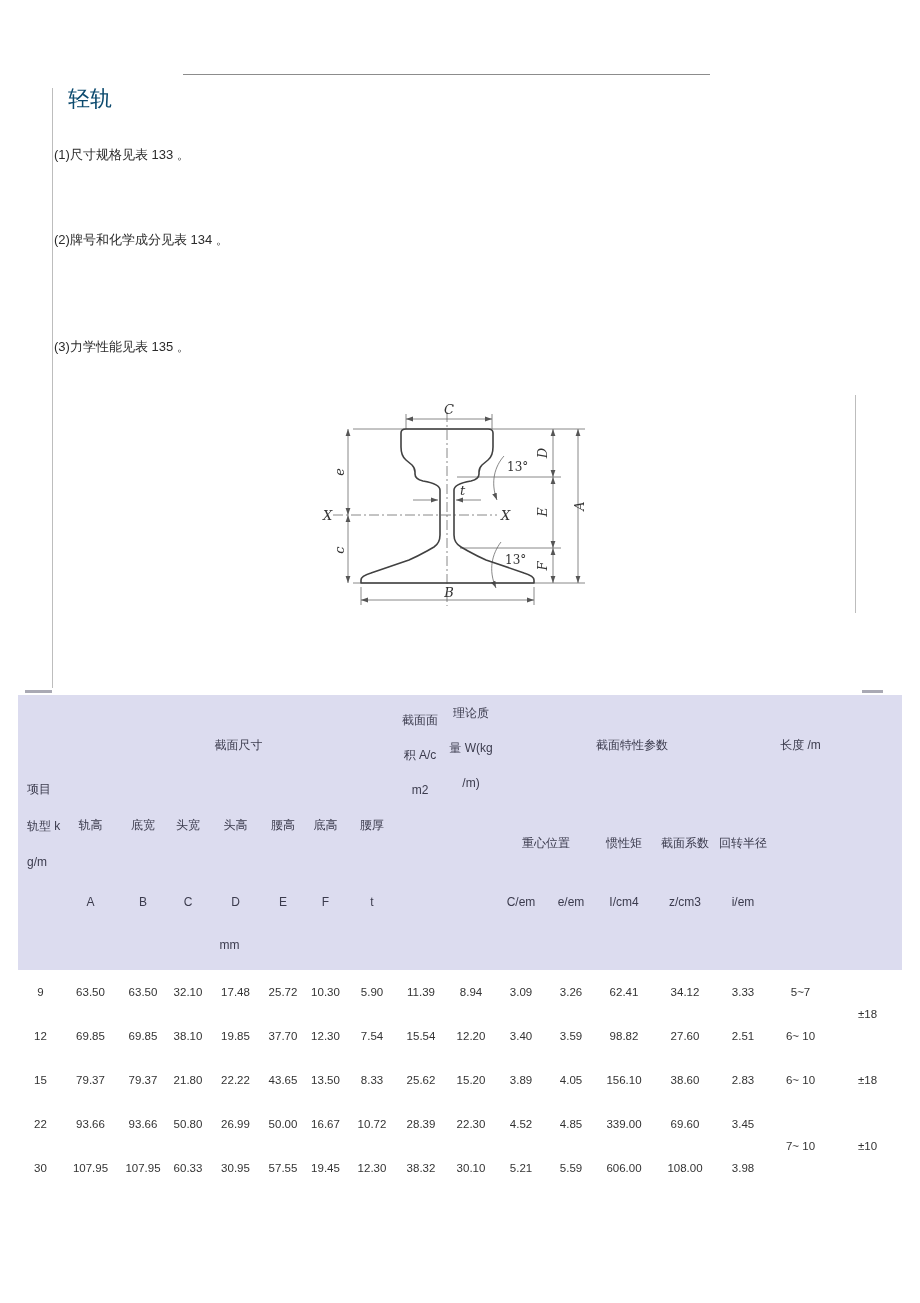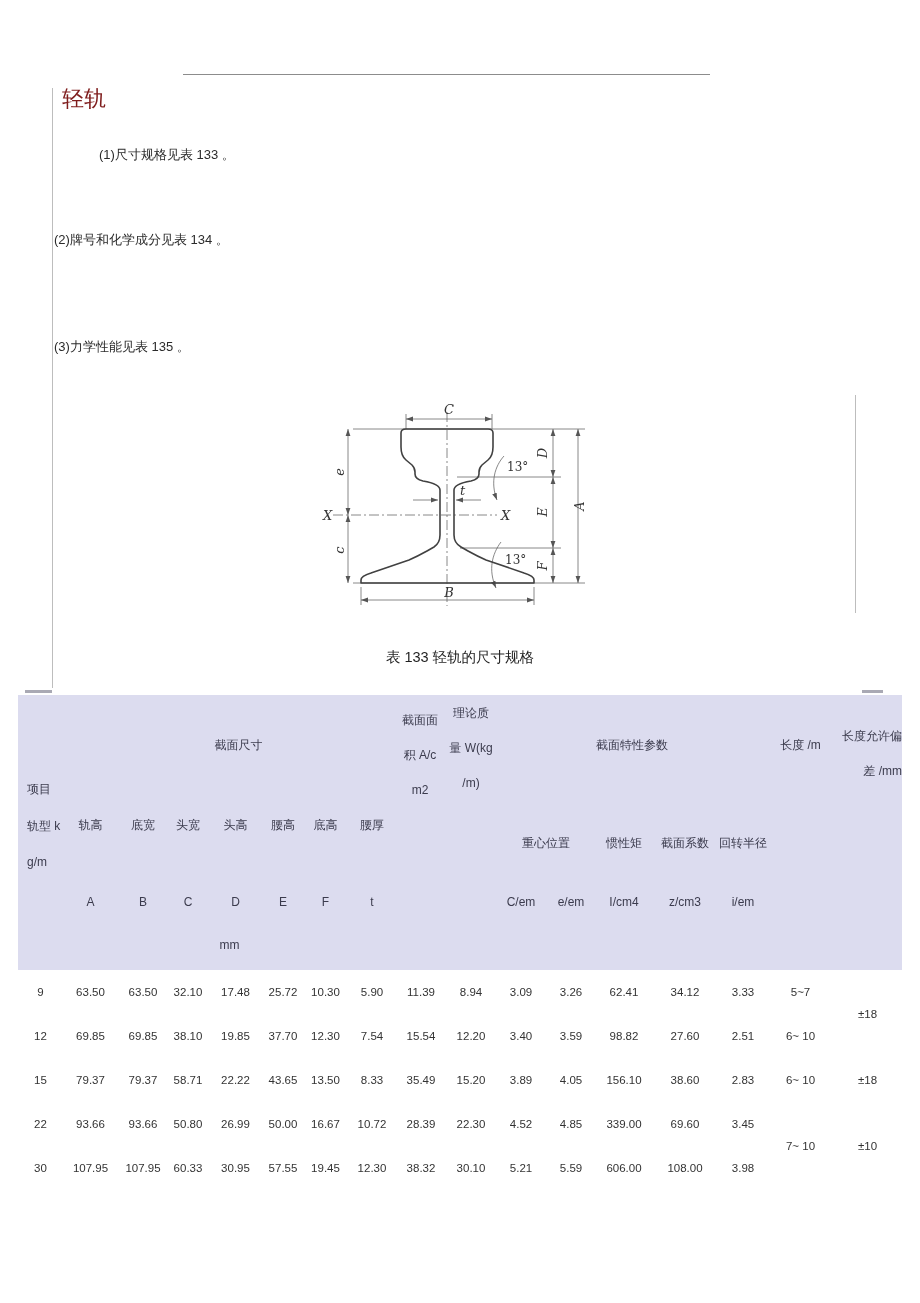--- a/index.html
+++ b/index.html
@@ -6,24 +6,24 @@
   .page {
     position:relative; width:920px; height:1303px; background:#fff; overflow:hidden;
     font-family:"Liberation Sans","DejaVu Sans",sans-serif; color:#2e2e2e;
   }
   .top-rule { position:absolute; left:183px; top:74px; width:527px; height:1px; background:#8c8c8c; }
   .vline-left  { position:absolute; left:52px;  top:88px;  width:1px; height:600px; background:#bdbdbd; }
   .vline-right { position:absolute; left:855px; top:395px; width:1px; height:218px; background:#bdbdbd; }
   .tick-left  { position:absolute; left:25px;  top:690px; width:27px; height:3px; background:#a9a9b4; }
   .tick-right { position:absolute; left:862px; top:690px; width:21px; height:3px; background:#a9a9b4; }
 
-  .doc-title { position:absolute; left:62px; top:84px; margin:0; font-size:22px; font-weight:400;
-               color:#7f1d1d; font-family:"DejaVu Serif","Liberation Serif",serif; }
+  .doc-title { position:absolute; left:68px; top:84px; margin:0; font-size:22px; font-weight:400;
+               color:#0c4a6e; font-family:"DejaVu Serif","Liberation Serif",serif; }
   .para { position:absolute; left:54px; margin:0; font-size:13px; color:#2b2b2b; }
-  .p1 { top:146px;padding-left:45px; } .p2 { top:231px; } .p3 { top:338px; }
+  .p1 { top:146px; } .p2 { top:231px; } .p3 { top:338px; }
 
   .figure { position:absolute; left:305px; top:400px; width:310px; height:212px; }
   .figure svg { display:block; }
   .dimtxt { font-family:"DejaVu Serif","Liberation Serif",serif; font-style:italic; font-size:13px; fill:#333; }
   .degtxt { font-family:"DejaVu Serif","Liberation Serif",serif; font-size:12px; fill:#333; }
 
   .table-title { position:absolute; left:0; top:648px; width:920px; text-align:center;
                  font-size:14.5px; color:#1f1f1f; }
 
   .thead { position:absolute; left:18px; top:695px; width:884px; height:275px; background:#dcdcef; }
@@ -112,44 +112,39 @@
         <text class="dimtxt" x="37" y="152" text-anchor="middle" transform="rotate(-90 37 150)">c</text>
         <text class="dimtxt" x="155" y="95">t</text>
         <text class="dimtxt" x="18" y="120">X</text>
         <text class="dimtxt" x="196" y="120">X</text>
         <text class="degtxt" x="202" y="71">13°</text>
         <text class="degtxt" x="200" y="164">13°</text>
       </g>
     </svg>
   </div>
 
-  <div class="table-title">表 133 轻轨的尺寸规格</div>
 
   <div class="thead" style="background: rgb(220, 220, 239);">
     <div class="hl" style="left:54px;width:333px;top:42px">截面尺寸</div>
 
     <div class="hl hml" style="left:374px;width:56px;top:8px">
       <div>截面面</div>
       <div>积 A/c</div>
       <div>m2</div>
     </div>
 
     <div class="hl hml" style="left:424px;width:58px;top:1px">
       <div>理论质</div>
       <div>量 W(kg</div>
       <div>/m)</div>
     </div>
 
     <div class="hl" style="left:478px;width:272px;top:42px">截面特性参数</div>
     <div class="hl" style="left:750px;width:65px;top:42px">长度 /m</div>
 
-    <div class="hl hml right" style="left:795px;width:89px;top:24px">
-      <div>长度允许偏</div>
-      <div>差 /mm</div>
-    </div>
 
     <div class="hl left" style="left:9px;top:86px">项目</div>
     <div class="hl left" style="left:9px;top:123px">轨型 k</div>
     <div class="hl left" style="left:9px;top:160px">g/m</div>
 
     <div class="hl" style="left:45px;width:55px;top:122px">轨高</div>
     <div class="hl" style="left:100px;width:50px;top:122px">底宽</div>
     <div class="hl" style="left:150px;width:40px;top:122px">头宽</div>
     <div class="hl" style="left:190px;width:55px;top:122px">头高</div>
     <div class="hl" style="left:245px;width:40px;top:122px">腰高</div>
@@ -233,26 +228,26 @@
         <td>3.59</td>
         <td>98.82</td>
         <td>27.60</td>
         <td>2.51</td>
         <td>6~ 10</td>
       </tr>
       <tr>
         <td>15</td>
         <td>79.37</td>
         <td>79.37</td>
-        <td>58.71</td>
+        <td>21.80</td>
         <td>22.22</td>
         <td>43.65</td>
         <td>13.50</td>
         <td>8.33</td>
-        <td>35.49</td>
+        <td>25.62</td>
         <td>15.20</td>
         <td>3.89</td>
         <td>4.05</td>
         <td>156.10</td>
         <td>38.60</td>
         <td>2.83</td>
         <td>6~ 10</td>
         <td>±18</td>
       </tr>
       <tr>

